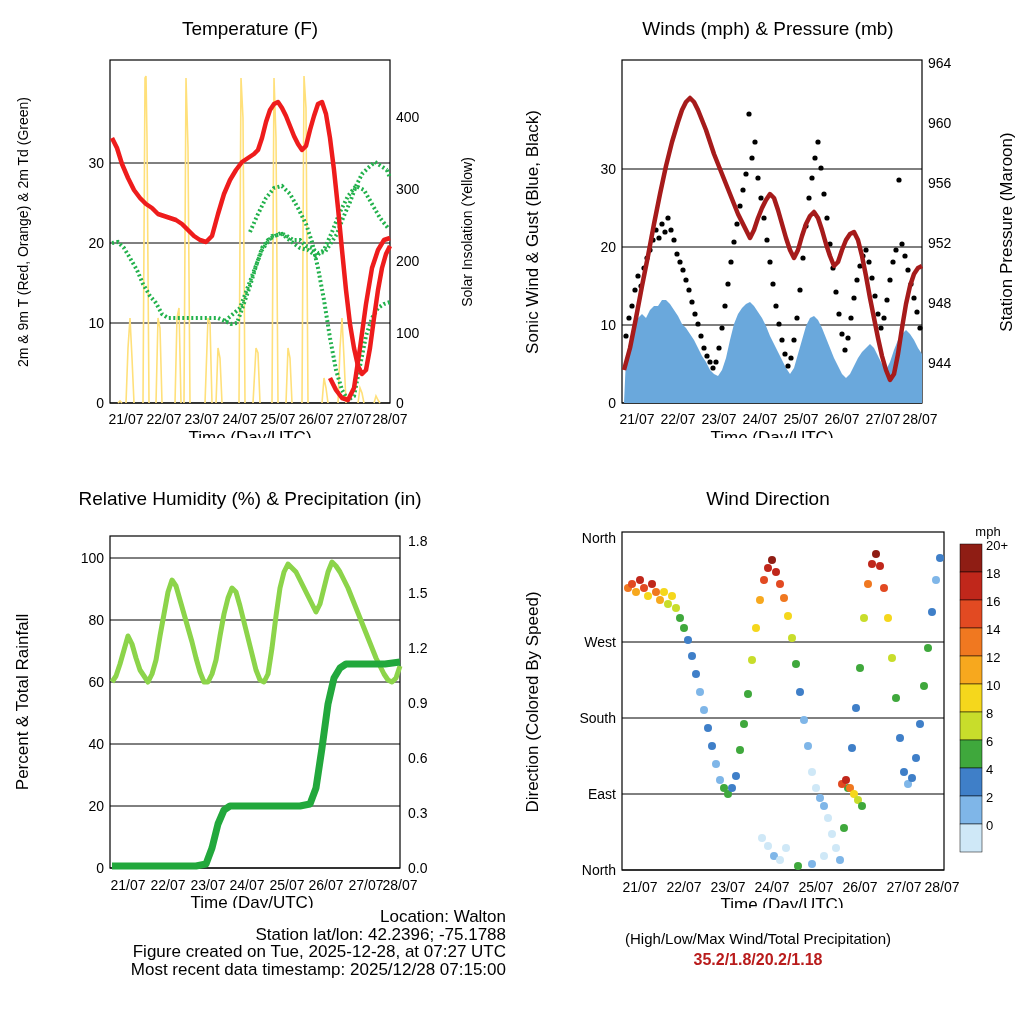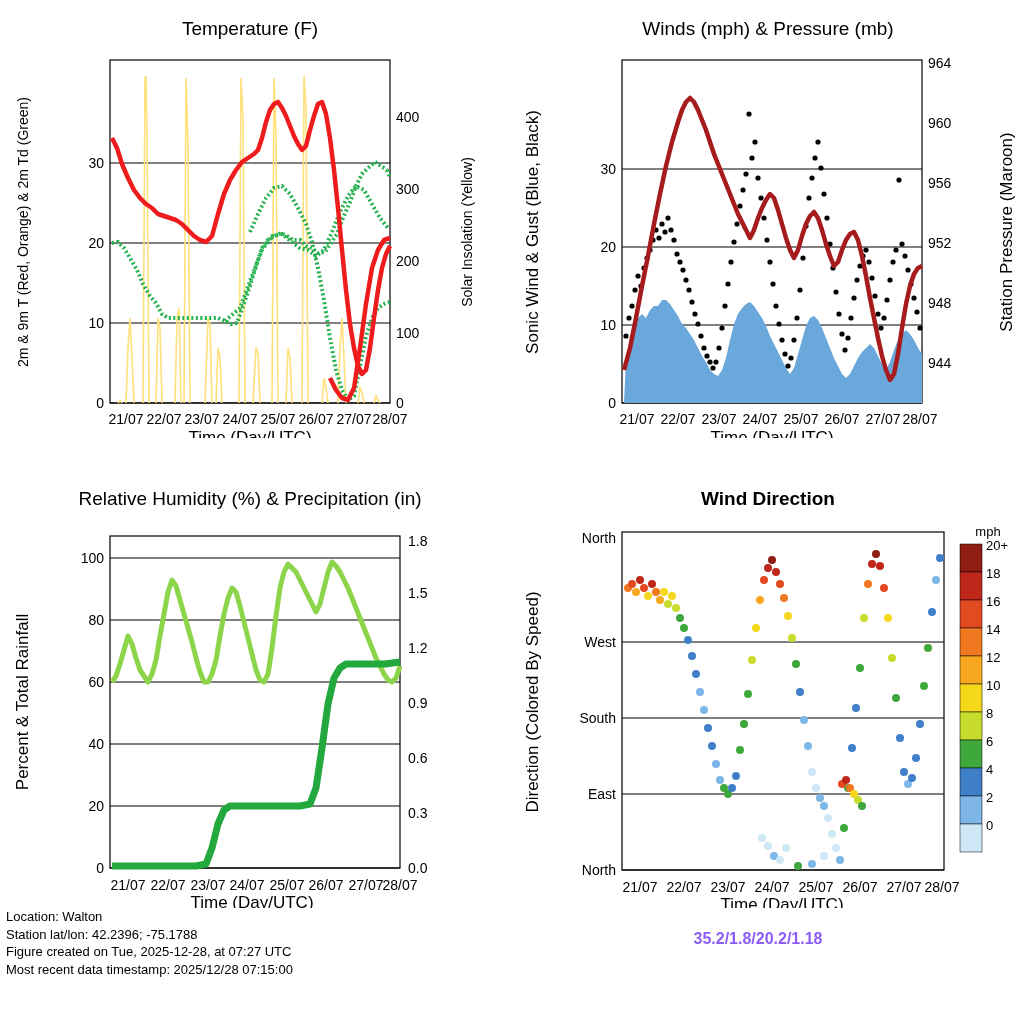--- a/index.html
+++ b/index.html
@@ -3,24 +3,24 @@
 <meta charset="utf-8">
 <style>
   html,body{margin:0;padding:0;background:#ffffff;}
   body{width:1024px;height:1024px;font-family:"Liberation Sans", sans-serif;color:#000;overflow:hidden;}
   .page{position:relative;width:988px;height:1024px;}
   .panel{position:absolute;}
   .ptitle{position:absolute;width:100%;text-align:center;font-size:19px;color:#000;}
   svg{display:block;}
   .axlabel{font-size:17px;}
   .ticklabel{font-size:14px;}
-  .footer{position:absolute;font-size:13px;line-height:17.5px;}
+  .footer{position:absolute;font-size:17px;line-height:17.5px;text-align:right;}
   .foot-line{white-space:nowrap;}
   .extremes{position:absolute;text-align:center;font-size:15px;line-height:21px;}
-  .extremes .val{color:#8b5cf6;font-weight:bold;font-size:16px;}
+  .extremes .val{color:#b91c1c;font-weight:bold;font-size:16px;}
   .legend-title{font-size:13px;}
   .legend-lab{font-size:13px;}
 </style>
 </head>
 <body>
 
 <div class="page">
 
   <div class="panel" style="left:0px;top:18px;width:500px;height:430px;">
     <div class="ptitle" style="top:0px;">Temperature (F)</div>
@@ -289,21 +289,21 @@
         <text x="408" y="165">1.2</text>
         <text x="408" y="110">1.5</text>
         <text x="408" y="58">1.8</text>
       </g>
       <text class="axlabel" x="252" y="420" text-anchor="middle" font-family="Liberation Sans, sans-serif">Time (Day/UTC)</text>
       <text class="axlabel" x="28" y="214" text-anchor="middle" transform="rotate(-90 28 214)" font-family="Liberation Sans, sans-serif">Percent &amp; Total Rainfall</text>
     </svg>
   </div>
 
   <div class="panel" style="left:512px;top:488px;width:512px;height:430px;">
-    <div class="ptitle" style="top:0px;font-weight:bold;">Wind Direction</div>
+    <div class="ptitle" style="top:0px;">Wind Direction</div>
     <svg width="512" height="420" viewBox="0 0 512 420">
       <g>
         <line x1="110" y1="382" x2="432" y2="382" stroke="#000" stroke-width="1"></line>
         <line x1="110" y1="306" x2="432" y2="306" stroke="#000" stroke-width="1"></line>
         <line x1="110" y1="230" x2="432" y2="230" stroke="#000" stroke-width="1"></line>
         <line x1="110" y1="154" x2="432" y2="154" stroke="#000" stroke-width="1"></line>
         <line x1="110" y1="48" x2="432" y2="48" stroke="#000" stroke-width="0"></line>
       </g>
       <rect x="110" y="44" width="322" height="338" fill="none" stroke="#000" stroke-width="1.2"></rect>
 
@@ -457,16 +457,17 @@
   </div>
 
   <div class="footer" style="left:6px;top:908px;width:500px;">
     <div class="foot-line">Location: Walton</div>
     <div class="foot-line">Station lat/lon: 42.2396; -75.1788</div>
     <div class="foot-line">Figure created on Tue, 2025-12-28, at 07:27 UTC</div>
     <div class="foot-line">Most recent data timestamp: 2025/12/28 07:15:00</div>
   </div>
 
   <div class="extremes" style="left:548px;top:928px;width:420px;">
+    <div>(High/Low/Max Wind/Total Precipitation)</div>
     <div class="val">35.2/1.8/20.2/1.18</div>
   </div>
 
 </div>
 
 </body></html>

